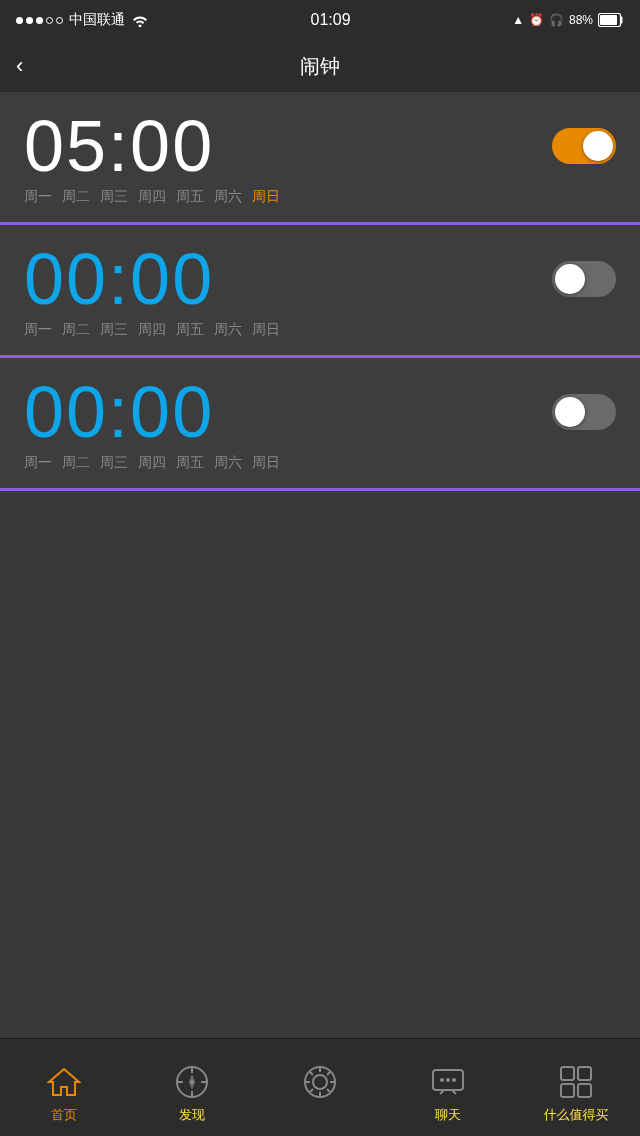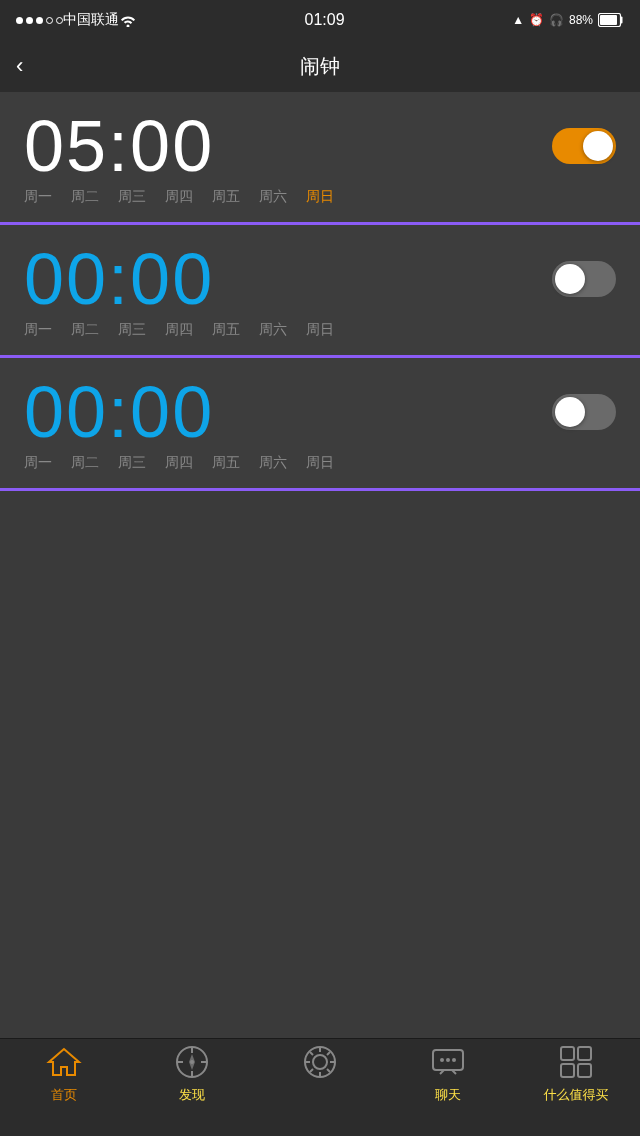--- a/index.html
+++ b/index.html
@@ -21,21 +21,21 @@
       background: #2c2c2c;
       display: flex;
       align-items: center;
       justify-content: space-between;
       padding: 0 16px;
       flex-shrink: 0;
     }
     .status-left {
       display: flex;
       align-items: center;
-      gap: 0;
+      gap: 6px;
       color: #fff;
       font-size: 14px;
     }
     .status-dots {
       display: flex;
       gap: 3px;
     }
     .dot {
       width: 7px;
       height: 7px;
@@ -119,21 +119,21 @@
     .alarm-time.active {
       color: #ffffff;
     }
 
     .alarm-time.inactive {
       color: #0ea5e9;
     }
 
     .alarm-days {
       display: flex;
-      gap: 19px;
+      gap: 10px;
       margin-top: 6px;
       font-size: 14px;
     }
 
     .day-label {
       color: #888;
     }
 
     .day-label.highlight {
       color: #e88a00;
@@ -183,21 +183,21 @@
       background: #3a3a3a;
     }
 
     
     .tab-bar {
       height: 98px;
       background: #2c2c2c;
       border-top: 1px solid #1a1a1a;
       display: flex;
       align-items: flex-start;
-      padding-top: 4px;
+      padding-top: 24px;
       flex-shrink: 0;
     }
 
     .tab-item {
       flex: 1;
       display: flex;
       flex-direction: column;
       align-items: center;
       gap: 5px;
       cursor: pointer;

